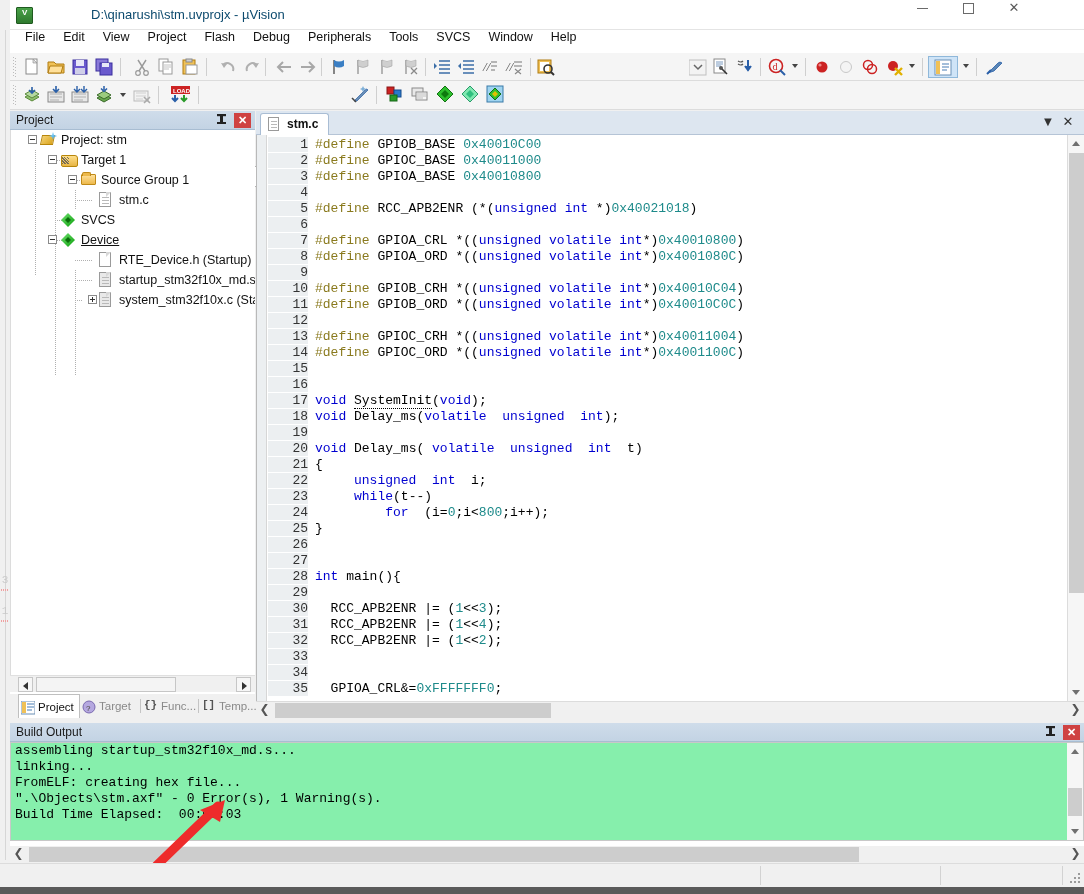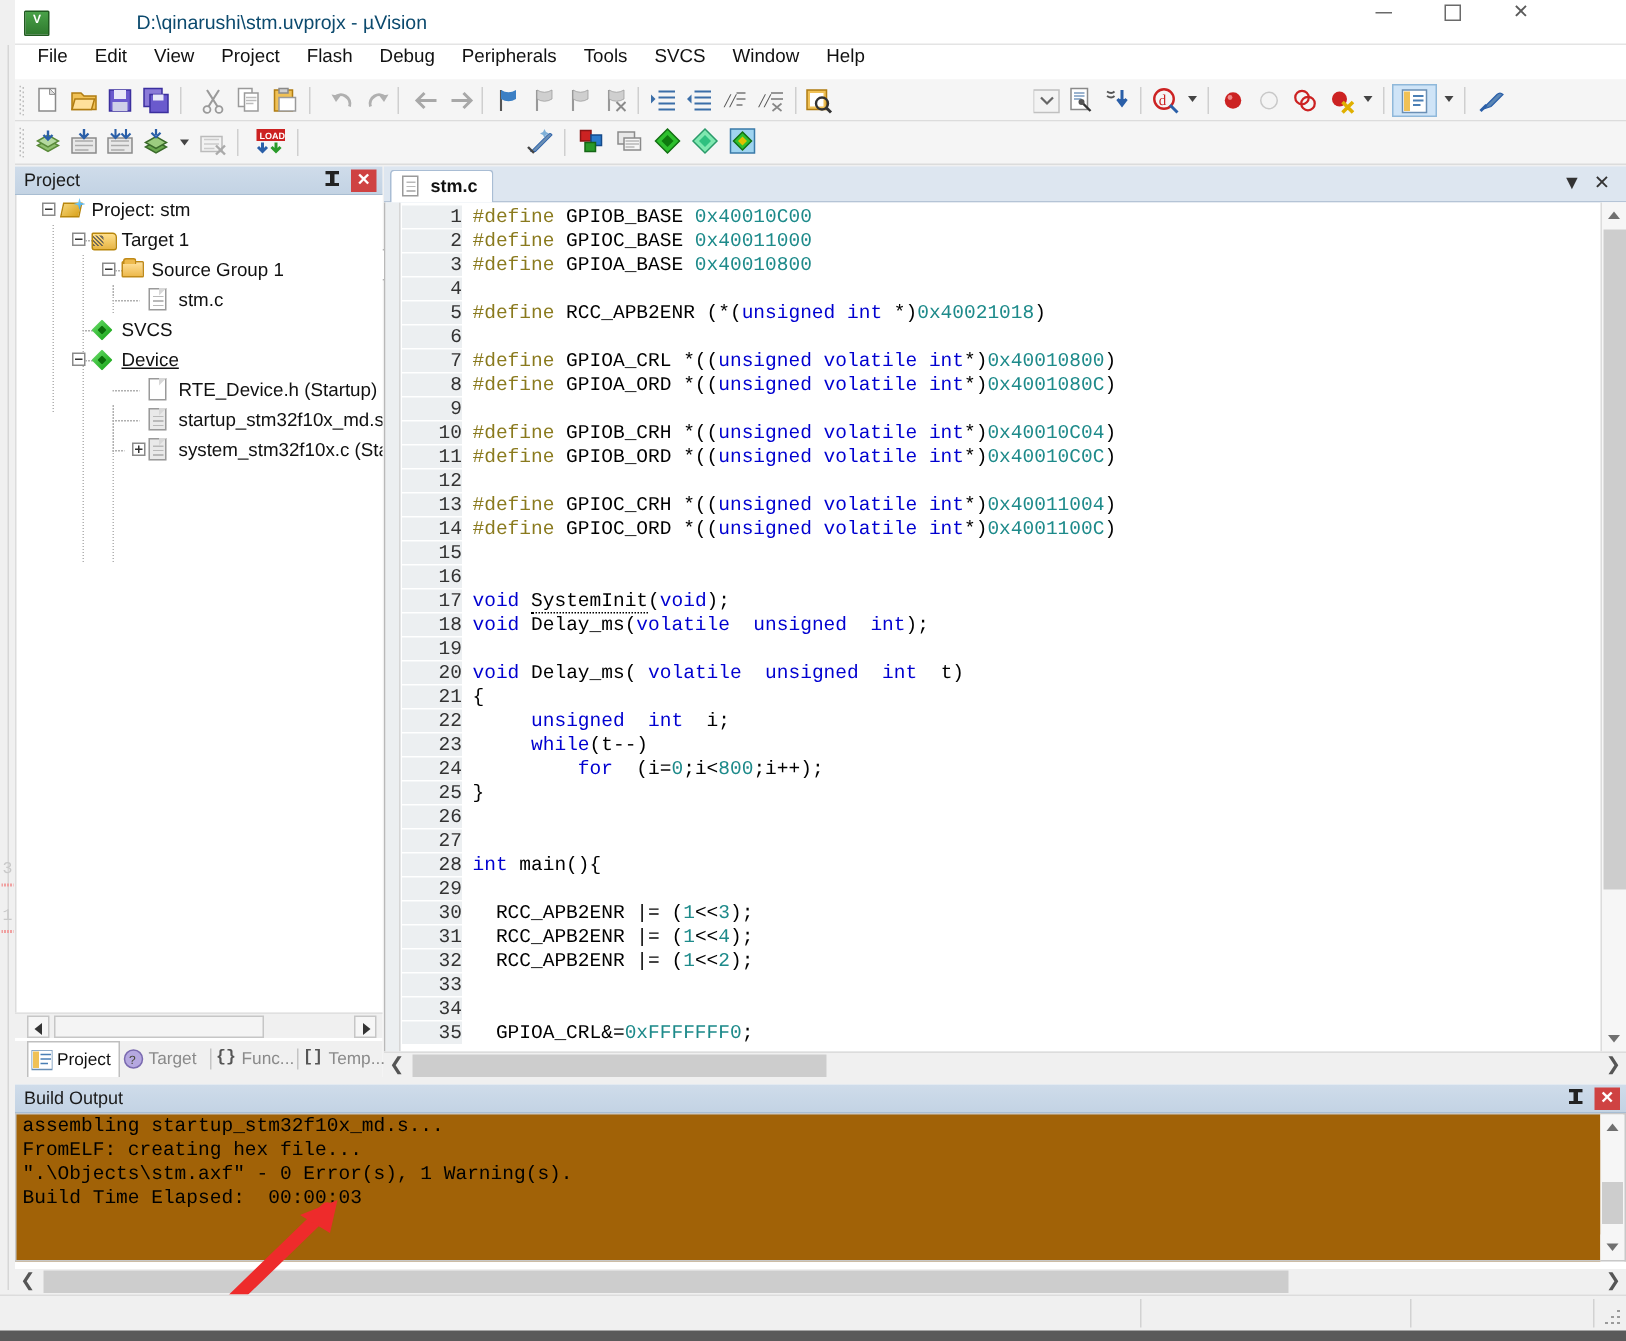--- a/index.html
+++ b/index.html
@@ -379,21 +379,21 @@
     position: absolute; left: 0; top: 0; width: 1074px; height: 19px;
     background: linear-gradient(180deg,#cfdcea,#c3d3e4);
     border-bottom: 1px solid #a8bdd2;
   }
   .build-head .btitle {
     position: absolute; left: 6px; top: 2px;
     font: 12px "Liberation Sans", sans-serif; color: #1a1a1a;
   }
   .build-body {
     position: absolute; left: 0; top: 19px; width: 1057px; height: 99px;
-    background: #a16207; border: 1px solid #c8c8c8; border-right: none;
+    background: #86efac; border: 1px solid #c8c8c8; border-right: none;
     overflow: hidden;
   }
   .bline {
     height: 16px; line-height: 16px;
     font: 13px "Liberation Mono", monospace; color: #000;
     padding-left: 4px; white-space: pre;
   }
   .build-vscroll {
     position: absolute; right: 0; top: 19px; width: 17px; height: 99px;
     background: #f6f6f6; border: 1px solid #c8c8c8; border-left: none;
@@ -960,20 +960,21 @@
             <rect x="2" y="1" width="9" height="2.2" fill="#222"></rect>
             <rect x="5" y="3" width="3" height="6" fill="#222"></rect>
             <rect x="2" y="9" width="9" height="2" fill="#222"></rect>
           </svg>
       </div>
       <div class="close-btn">✕</div>
     </div>
 
     <div class="build-body">
       <div class="bline">assembling startup_stm32f10x_md.s...</div>
+      <div class="bline">linking...</div>
       <div class="bline">FromELF: creating hex file...</div>
       <div class="bline">".\Objects\stm.axf" - 0 Error(s), 1 Warning(s).</div>
       <div class="bline">Build Time Elapsed:  00:00:03</div>
     </div>
 
     <div class="build-vscroll">
       <div class="vs-arrow up" style="width:15px;"></div>
       <div class="bvs-thumb"></div>
       <div class="vs-arrow dn" style="width:15px;"></div>
     </div>

